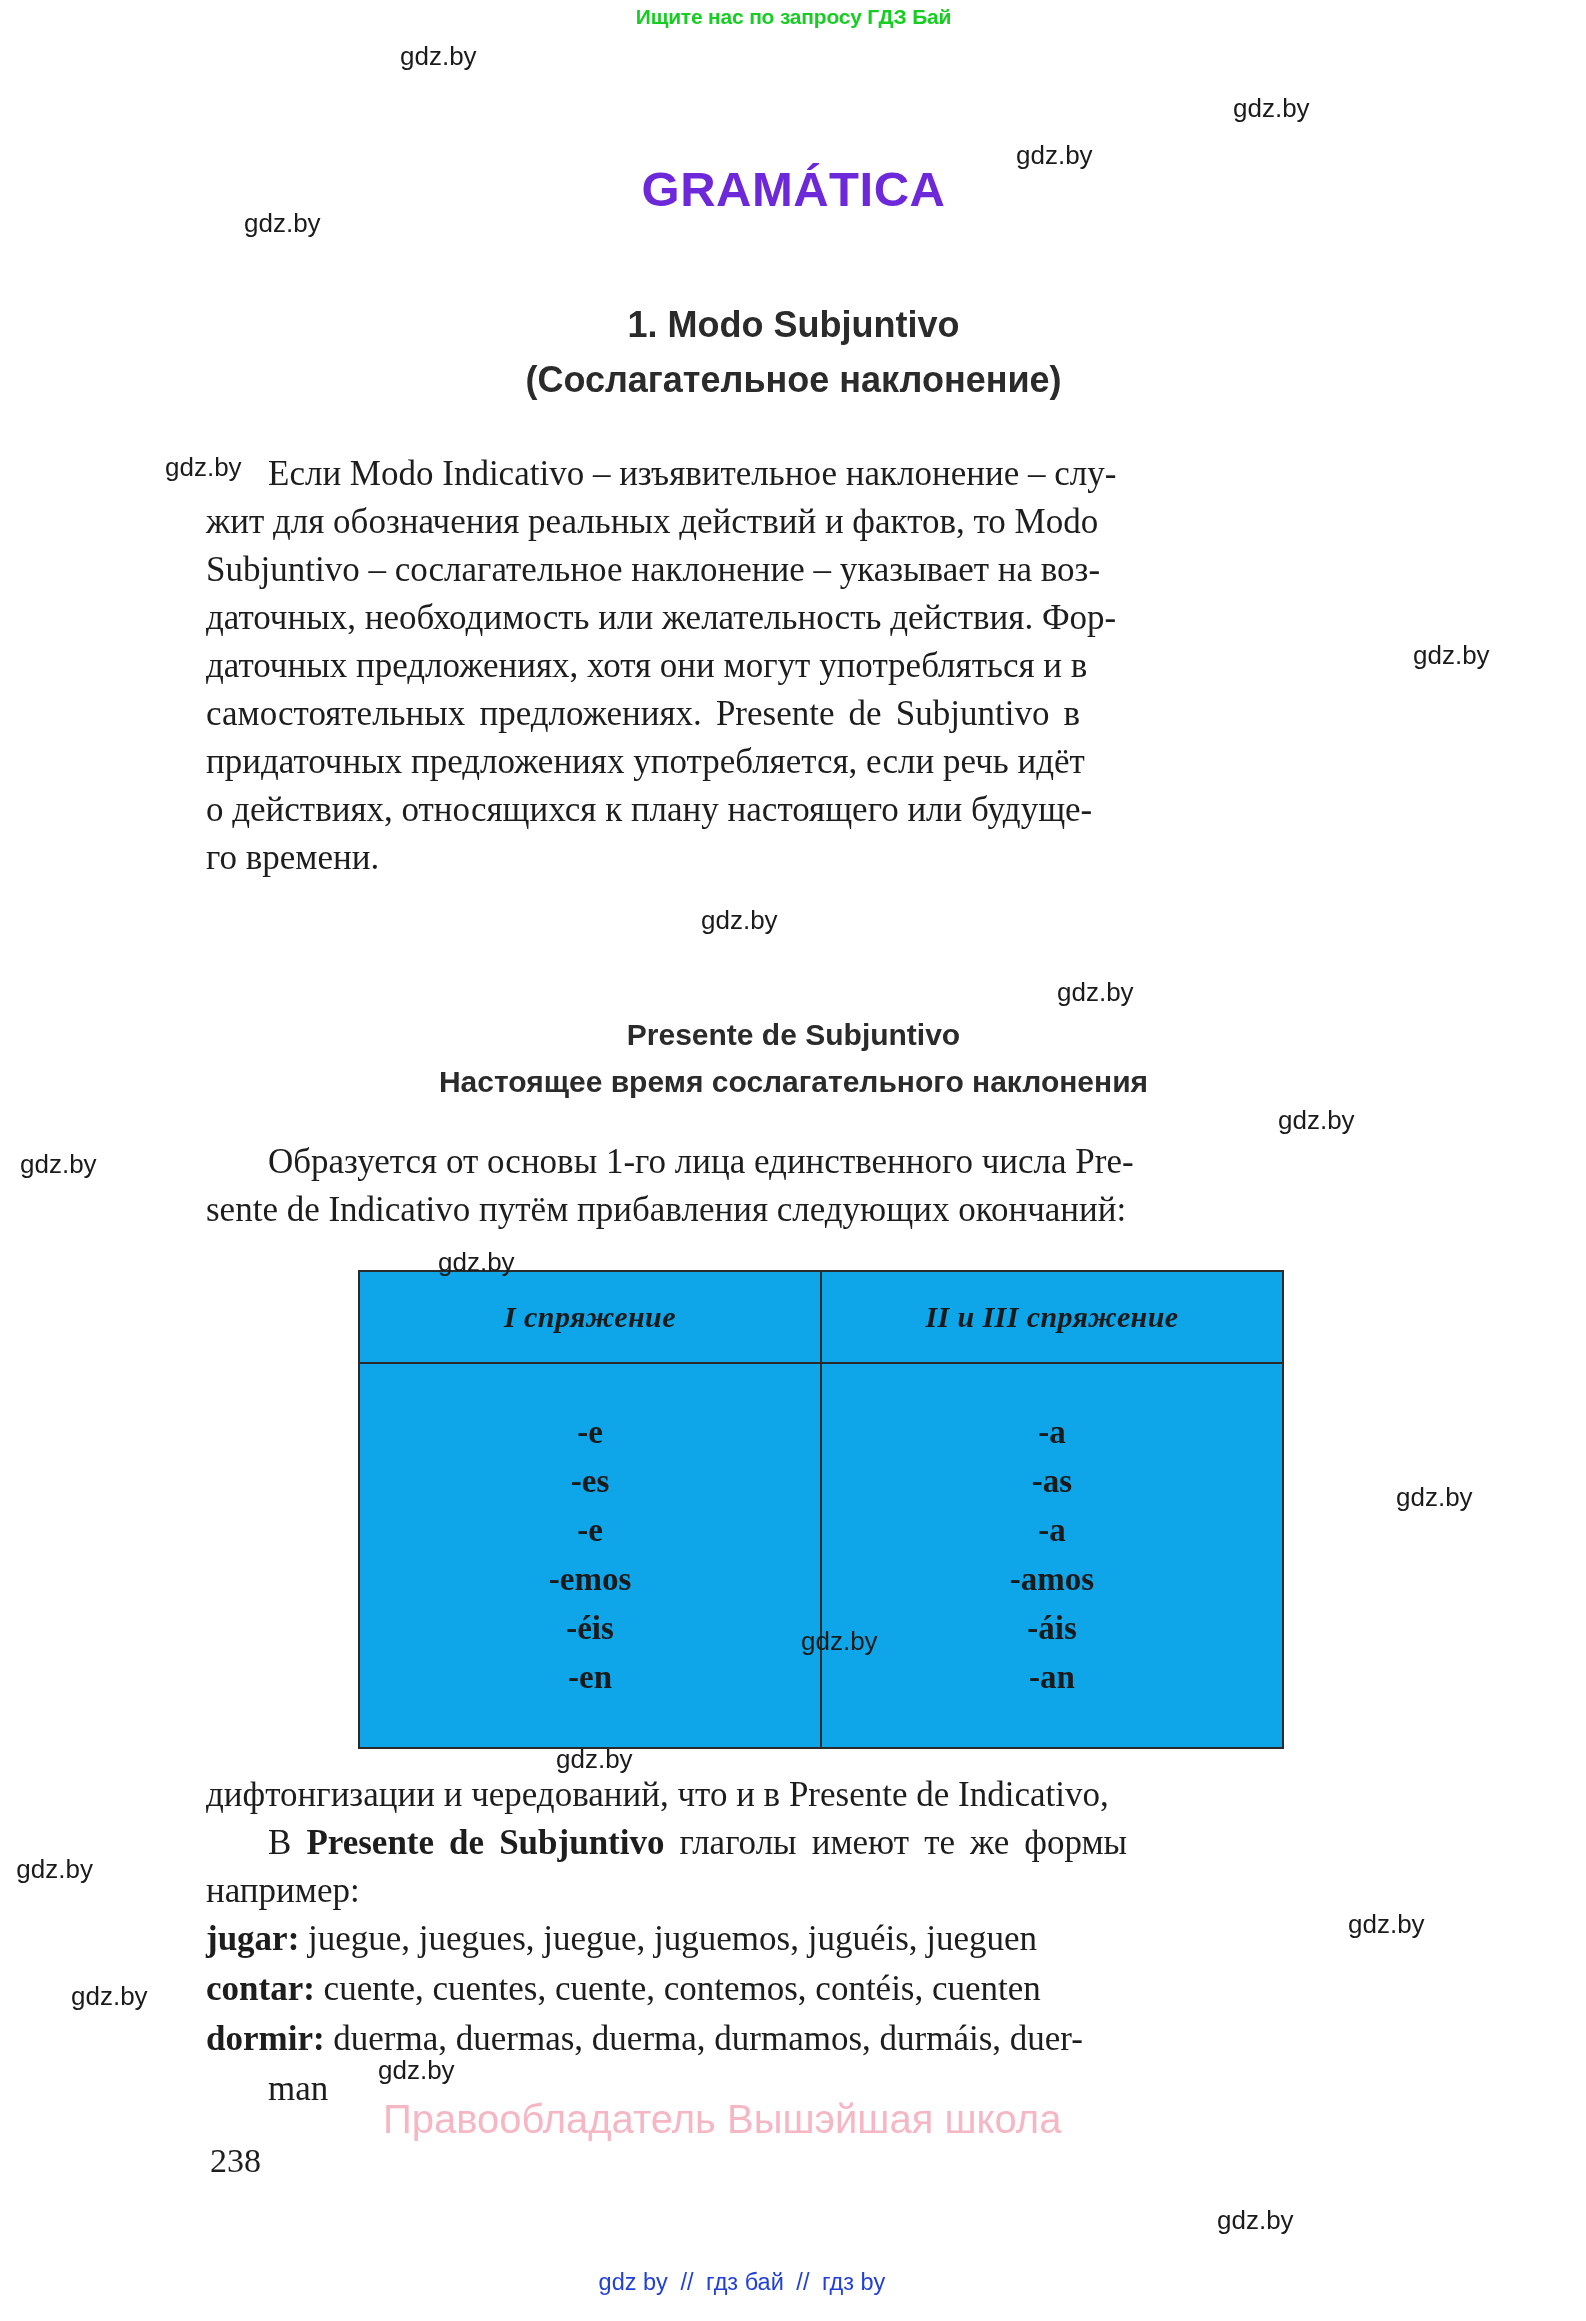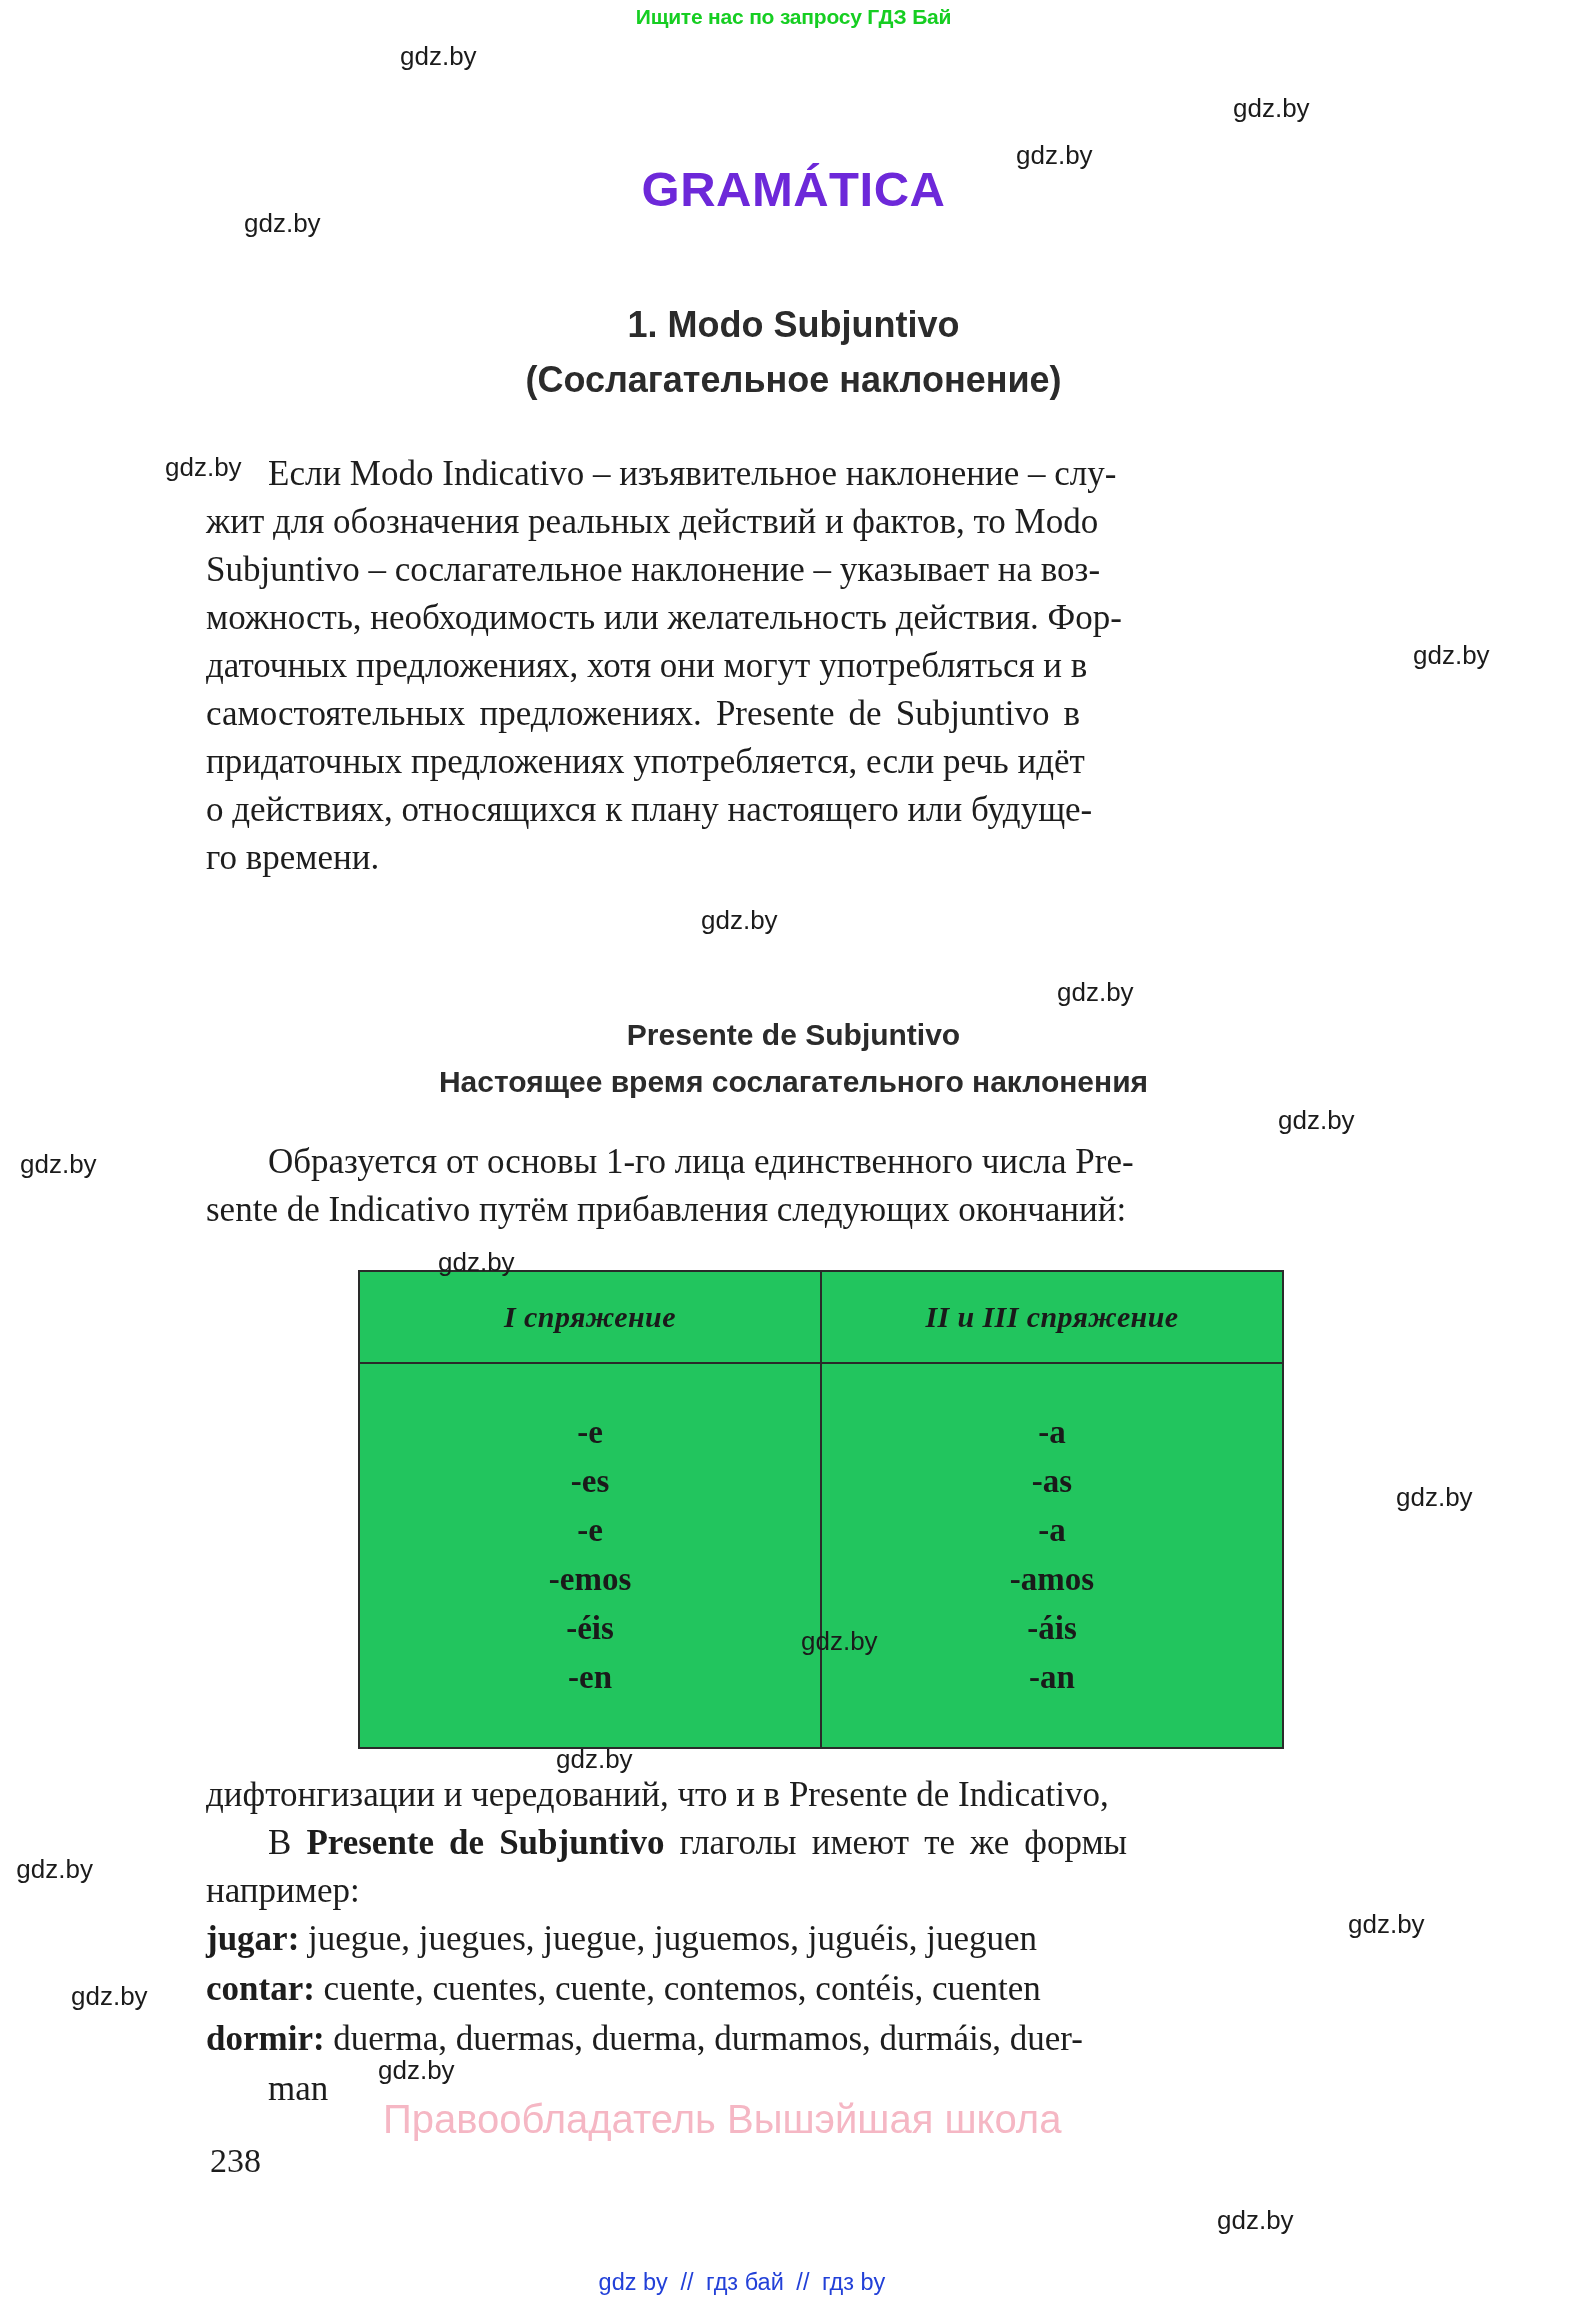--- a/index.html
+++ b/index.html
@@ -96,21 +96,21 @@
   }
 
   
   .endings-table {
     position: absolute;
     top: 1270px;
     left: 358px;
     width: 926px;
     border: 2.7px solid #2a2a2a;
     border-collapse: collapse;
-    background: #22c55e;
+    background: #0ea5e9;
   }
   .endings-table td {
     border: 2.7px solid #2a2a2a;
     width: 50%;
     text-align: center;
     vertical-align: middle;
     padding: 0;
   }
   .endings-table thead td {
     height: 90px;
@@ -202,21 +202,21 @@
 
   <div class="section-heading">
     <span>1. Modo Subjuntivo</span>
     <span class="line2">(Сослагательное наклонение)</span>
   </div>
 
   <div class="body-col p-intro">
     <p class="nojust" style="text-indent:62px;">Если Modo Indicativo – изъявительное наклонение – слу-</p>
     <p class="nojust">жит для обозначения реальных действий и фактов, то Modo</p>
     <p class="nojust">Subjuntivo – сослагательное наклонение – указывает на воз-</p>
-    <p class="nojust">можность, необходимость или желательность действия. Фор-</p>
+    <p class="nojust">даточных, необходимость или желательность действия. Фор-</p>
     <p class="nojust">даточных предложениях, хотя они могут употребляться и в</p>
     <p class="nojust" style="word-spacing:5.4px;">самостоятельных предложениях. Presente de Subjuntivo в</p>
     <p class="nojust">придаточных предложениях употребляется, если речь идёт</p>
     <p class="nojust">о действиях, относящихся к плану настоящего или будуще-</p>
     <p class="nojust">го времени.</p>
   </div>
 
   <div class="sub-heading">
     <div>Presente de Subjuntivo</div>
     <div>Настоящее время сослагательного наклонения</div>

